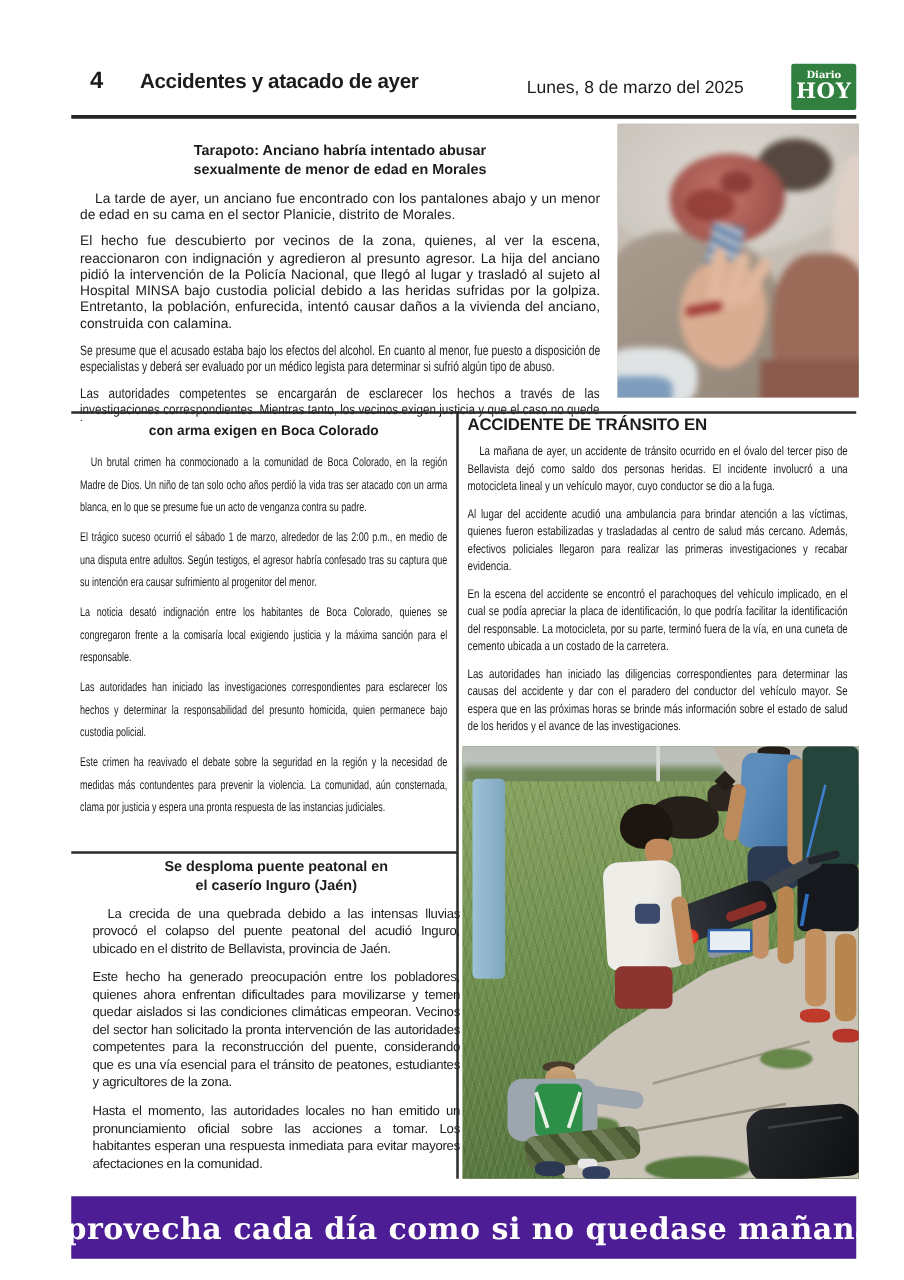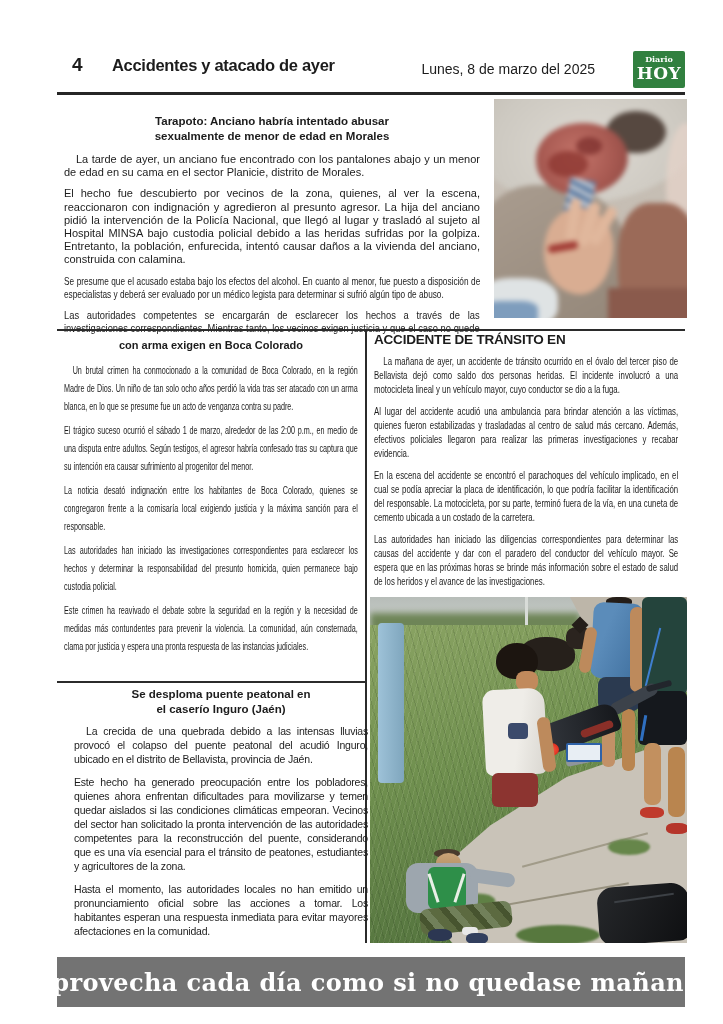--- a/index.html
+++ b/index.html
@@ -286,17 +286,17 @@
     <div class="g-m4v2"></div>
     <div class="g-m4pants"></div>
     <div class="g-m4sock"></div>
     <div class="g-m4shoe1"></div>
     <div class="g-m4shoe2"></div>
     <div class="g-tuft2"></div>
     <div class="g-bag"></div>
     <div class="g-bagline"></div>
   </div>
 
-  <div class="abs banner" style="background-color: #737373;">
+  <div class="abs banner" style="background-color: #4c1d95;">
     <span class="banner-text">Aprovecha cada día como si no quedase mañana.</span>
   </div>
 
 </div>
 
 </body></html>

